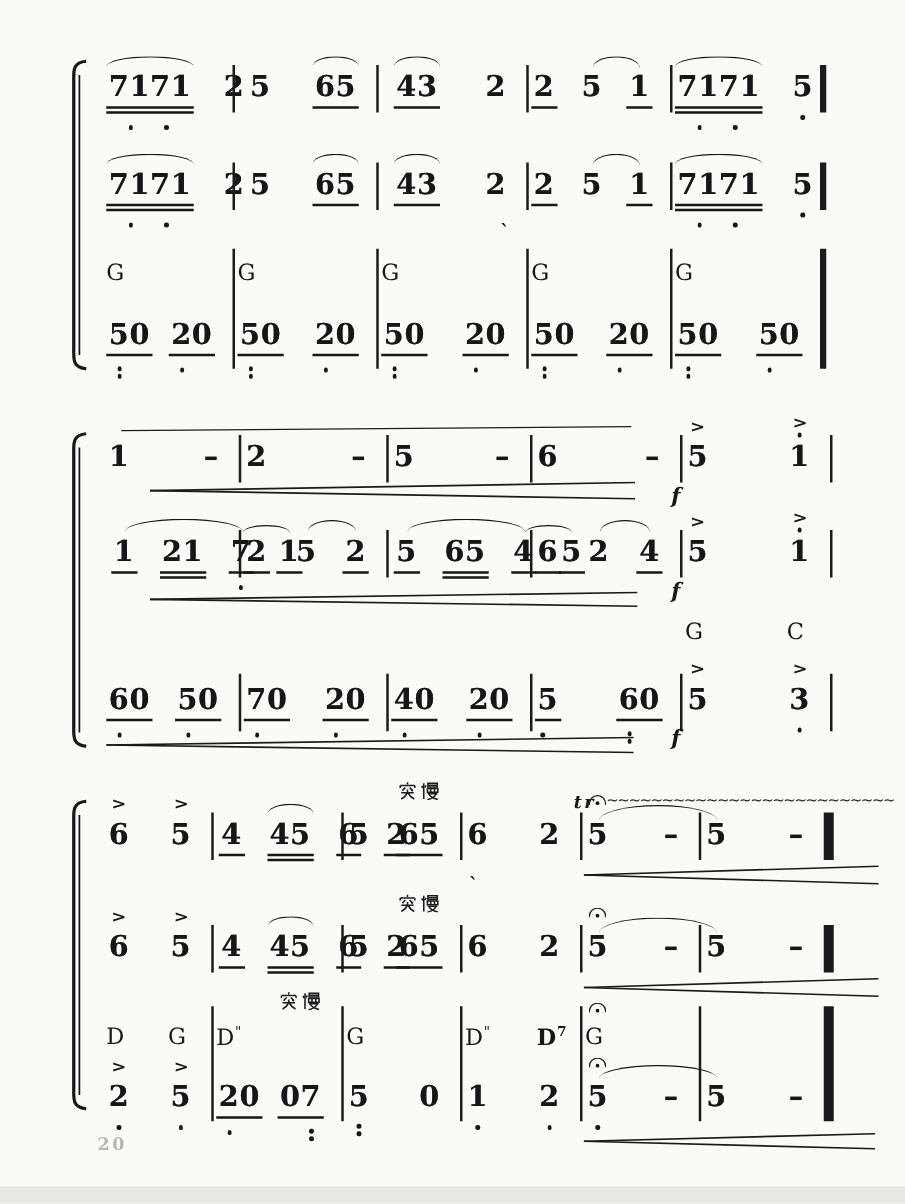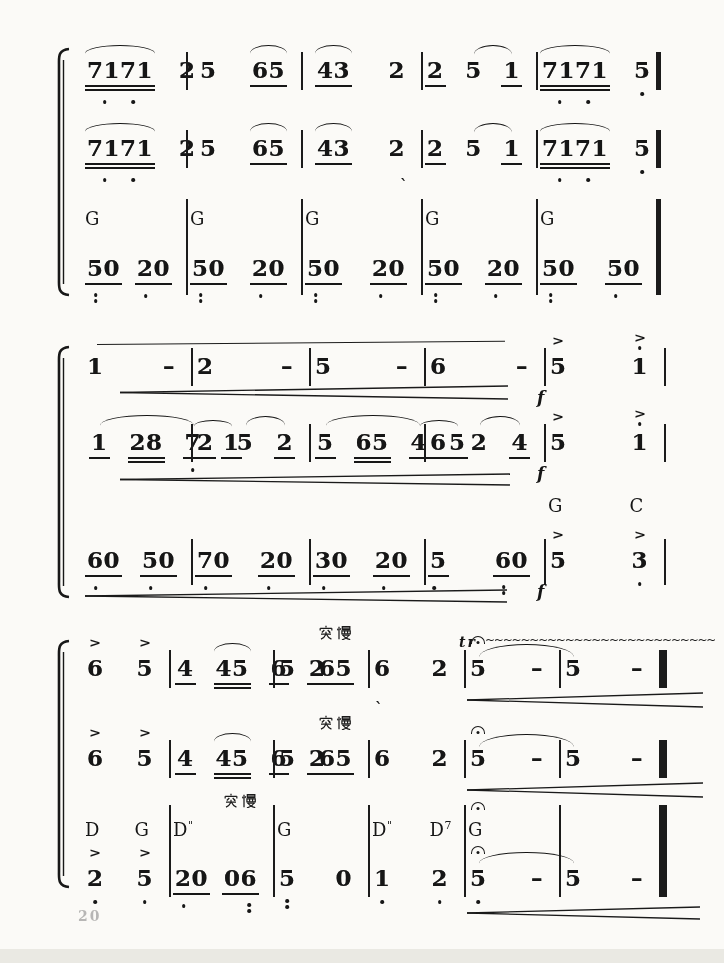--- a/index.html
+++ b/index.html
@@ -328,21 +328,21 @@
             <line x1="0" y1="7.5" x2="388" y2="14" stroke="#1a1a1a" stroke-width="1.3"></line>
           </svg></div>
       </div>
       <div class="stave" style="top: 94px; width: 599px;">
         <div class="measure" style="left: 6px; width: 110px; padding-left: 10px;">
           <span class="note" style="margin-right: 12px;">
             <span class="txt">1</span>
             <i class="ul" style="bottom: -4px;"></i>
           </span>
           <span class="note" style="margin-right: 12px;">
-            <span class="txt">28</span>
+            <span class="txt">21</span>
             <i class="ul" style="bottom: -4px;"></i>
             <i class="ul" style="bottom: -8px;"></i>
           </span>
           <span class="note" style="margin-right: 12px;">
             <span class="txt">7</span>
             <i class="ul" style="bottom: -4px;"></i>
             <i class="odot" style="left: 50%; bottom: -17px;"></i>
           </span>
           <span class="note">
             <span class="txt">1</span>
@@ -444,21 +444,21 @@
           </span>
           <span class="note">
             <span class="txt">20</span>
             <i class="ul" style="bottom: -4px;"></i>
             <i class="odot" style="left: 26%; bottom: -17px;"></i>
           </span>
         </div>
         <i class="bar" style="left: 234px; top: -8px; height: 46px; width: 2px;"></i>
         <div class="measure sp" style="left: 234px; width: 115px;">
           <span class="note">
-            <span class="txt">30</span>
+            <span class="txt">40</span>
             <i class="ul" style="bottom: -4px;"></i>
             <i class="odot" style="left: 26%; bottom: -17px;"></i>
           </span>
           <span class="note">
             <span class="txt">20</span>
             <i class="ul" style="bottom: -4px;"></i>
             <i class="odot" style="left: 26%; bottom: -17px;"></i>
           </span>
         </div>
         <i class="bar" style="left: 349px; top: -8px; height: 46px; width: 2px;"></i>
@@ -732,21 +732,21 @@
         </div>
         <i class="bar" style="left: 94px; top: -60px; height: 92px; width: 2px;"></i>
         <div class="measure sp" style="left: 94px; width: 104px;">
           <span class="note">
             <span class="txt">20</span>
             <i class="ul" style="bottom: -4px;"></i>
             <i class="odot" style="left: 26%; bottom: -17px;"></i>
             <span class="chord" style="top: -46px;">D<sup class="csup">"</sup></span>
           </span>
           <span class="note">
-            <span class="txt">06</span>
+            <span class="txt">07</span>
             <i class="ul" style="bottom: -4px;"></i>
             <i class="odot" style="left: 76%; bottom: -16px;"></i>
             <i class="odot" style="left: 76%; bottom: -22px;"></i>
             <span class="tempo" title="突慢" style="top: -72px;">
               <svg viewBox="0 0 18 18" width="15" height="15">
                 <path d="M9 1 L9 3" fill="none" stroke="#1b1b1b" stroke-width="1.5"></path>
                 <path d="M2 4 H16" fill="none" stroke="#1b1b1b" stroke-width="1.5"></path>
                 <path d="M2 4 V6.5" fill="none" stroke="#1b1b1b" stroke-width="1.5"></path>
                 <path d="M16 4 V6.5" fill="none" stroke="#1b1b1b" stroke-width="1.5"></path>
                 <path d="M7 6 L4 9" fill="none" stroke="#1b1b1b" stroke-width="1.5"></path>
@@ -788,21 +788,21 @@
         <i class="bar" style="left: 293px; top: -60px; height: 92px; width: 2px;"></i>
         <div class="measure sp" style="left: 293px; width: 96px;">
           <span class="note">
             <span class="txt">1</span>
             <i class="odot" style="left: 50%; bottom: -13px;"></i>
             <span class="chord" style="top: -46px;">D<sup class="csup">"</sup></span>
           </span>
           <span class="note">
             <span class="txt">2</span>
             <i class="odot" style="left: 50%; bottom: -13px;"></i>
-            <span class="chord" style="top: -46px;">D<sup class="csup">7</sup></span>
+            <span class="chord" style="top: -46px; font-weight: bold;">D<sup class="csup">7</sup></span>
           </span>
         </div>
         <i class="bar" style="left: 389px; top: -60px; height: 92px; width: 2px;"></i>
         <div class="measure sp" style="left: 389px; width: 95px;">
           <span class="note">
             <span class="txt">5</span>
             <i class="odot" style="left: 50%; bottom: -13px;"></i>
             <i class="ferm"></i>
             <span class="chord" style="top: -46px;">G</span>
             <i class="ferm cferm"></i>

